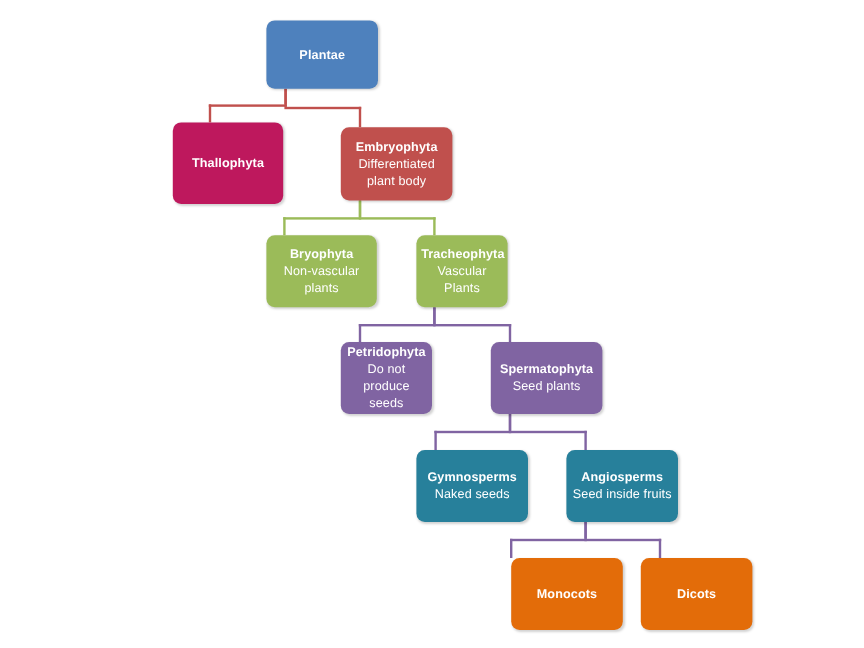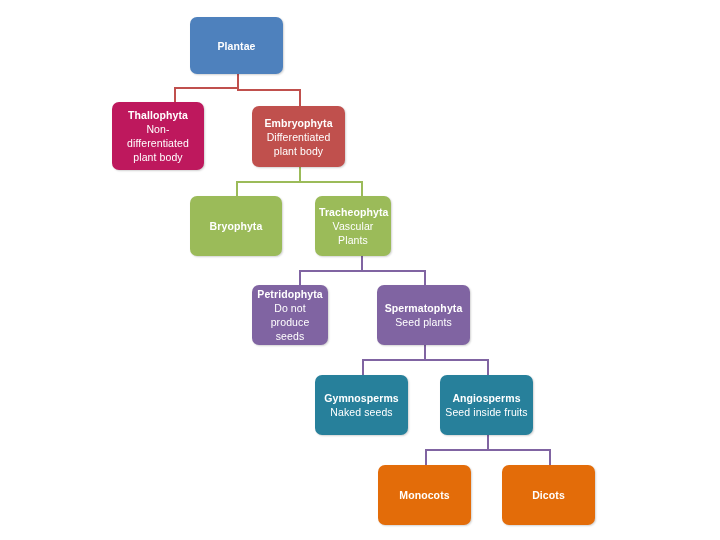--- a/index.html
+++ b/index.html
@@ -27,20 +27,21 @@
     align-items: center;
     justify-content: center;
     text-align: center;
     color: #ffffff;
     font-size: 10.5px;
     line-height: 14px;
     padding: 2px 4px;
     letter-spacing: 0.1px;
     box-shadow: 1px 1px 2px rgba(0,0,0,0.18);
     user-select: none;
+    margin-left: 32px;
   }
   .node .label {
     display: block;
     width: 100%;
   }
   .node .label .ttl {
     font-weight: bold;
     display: block;
   }
   .node .label .sub {
@@ -93,32 +94,32 @@
     </div>
   <div id="node-layer">
       <div class="node" style="left: 190px; top: 17px; width: 93px; height: 57px; background: rgb(78, 129, 189);">
         <span class="label">
           <span class="ttl">Plantae</span>
         </span>
       </div>
       <div class="node" style="left: 112px; top: 102px; width: 92px; height: 68px; background: #be185d;">
         <span class="label">
           <span class="ttl">Thallophyta</span>
-          <span class="sub">Non-differentiated plant body</span>
         </span>
       </div>
       <div class="node" style="left: 252px; top: 106px; width: 93px; height: 61px; background: rgb(192, 80, 77);">
         <span class="label">
           <span class="ttl">Embryophyta</span>
           <span class="sub">Differentiated plant body</span>
         </span>
       </div>
       <div class="node" style="left: 190px; top: 196px; width: 92px; height: 60px; background: rgb(155, 187, 89);">
         <span class="label">
           <span class="ttl">Bryophyta</span>
+          <span class="sub">Non-vascular plants</span>
         </span>
       </div>
       <div class="node" style="left: 315px; top: 196px; width: 76px; height: 60px; background: rgb(155, 187, 89);">
         <span class="label">
           <span class="ttl">Tracheophyta</span>
           <span class="sub">Vascular Plants</span>
         </span>
       </div>
       <div class="node" style="left: 252px; top: 285px; width: 76px; height: 60px; background: rgb(128, 100, 162);">
         <span class="label">
@@ -137,21 +138,21 @@
           <span class="ttl">Gymnosperms</span>
           <span class="sub">Naked seeds</span>
         </span>
       </div>
       <div class="node" style="left: 440px; top: 375px; width: 93px; height: 60px; background: rgb(39, 128, 155);">
         <span class="label">
           <span class="ttl">Angiosperms</span>
           <span class="sub">Seed inside fruits</span>
         </span>
       </div>
-      <div class="node" style="left: 378px; top: 465px; width: 93px; height: 60px; background: rgb(227, 108, 9);">
+      <div class="node" style="left: 394px; top: 465px; width: 93px; height: 60px; background: rgb(227, 108, 9);">
         <span class="label">
           <span class="ttl">Monocots</span>
         </span>
       </div>
       <div class="node" style="left: 502px; top: 465px; width: 93px; height: 60px; background: rgb(227, 108, 9);">
         <span class="label">
           <span class="ttl">Dicots</span>
         </span>
       </div>
     </div>

